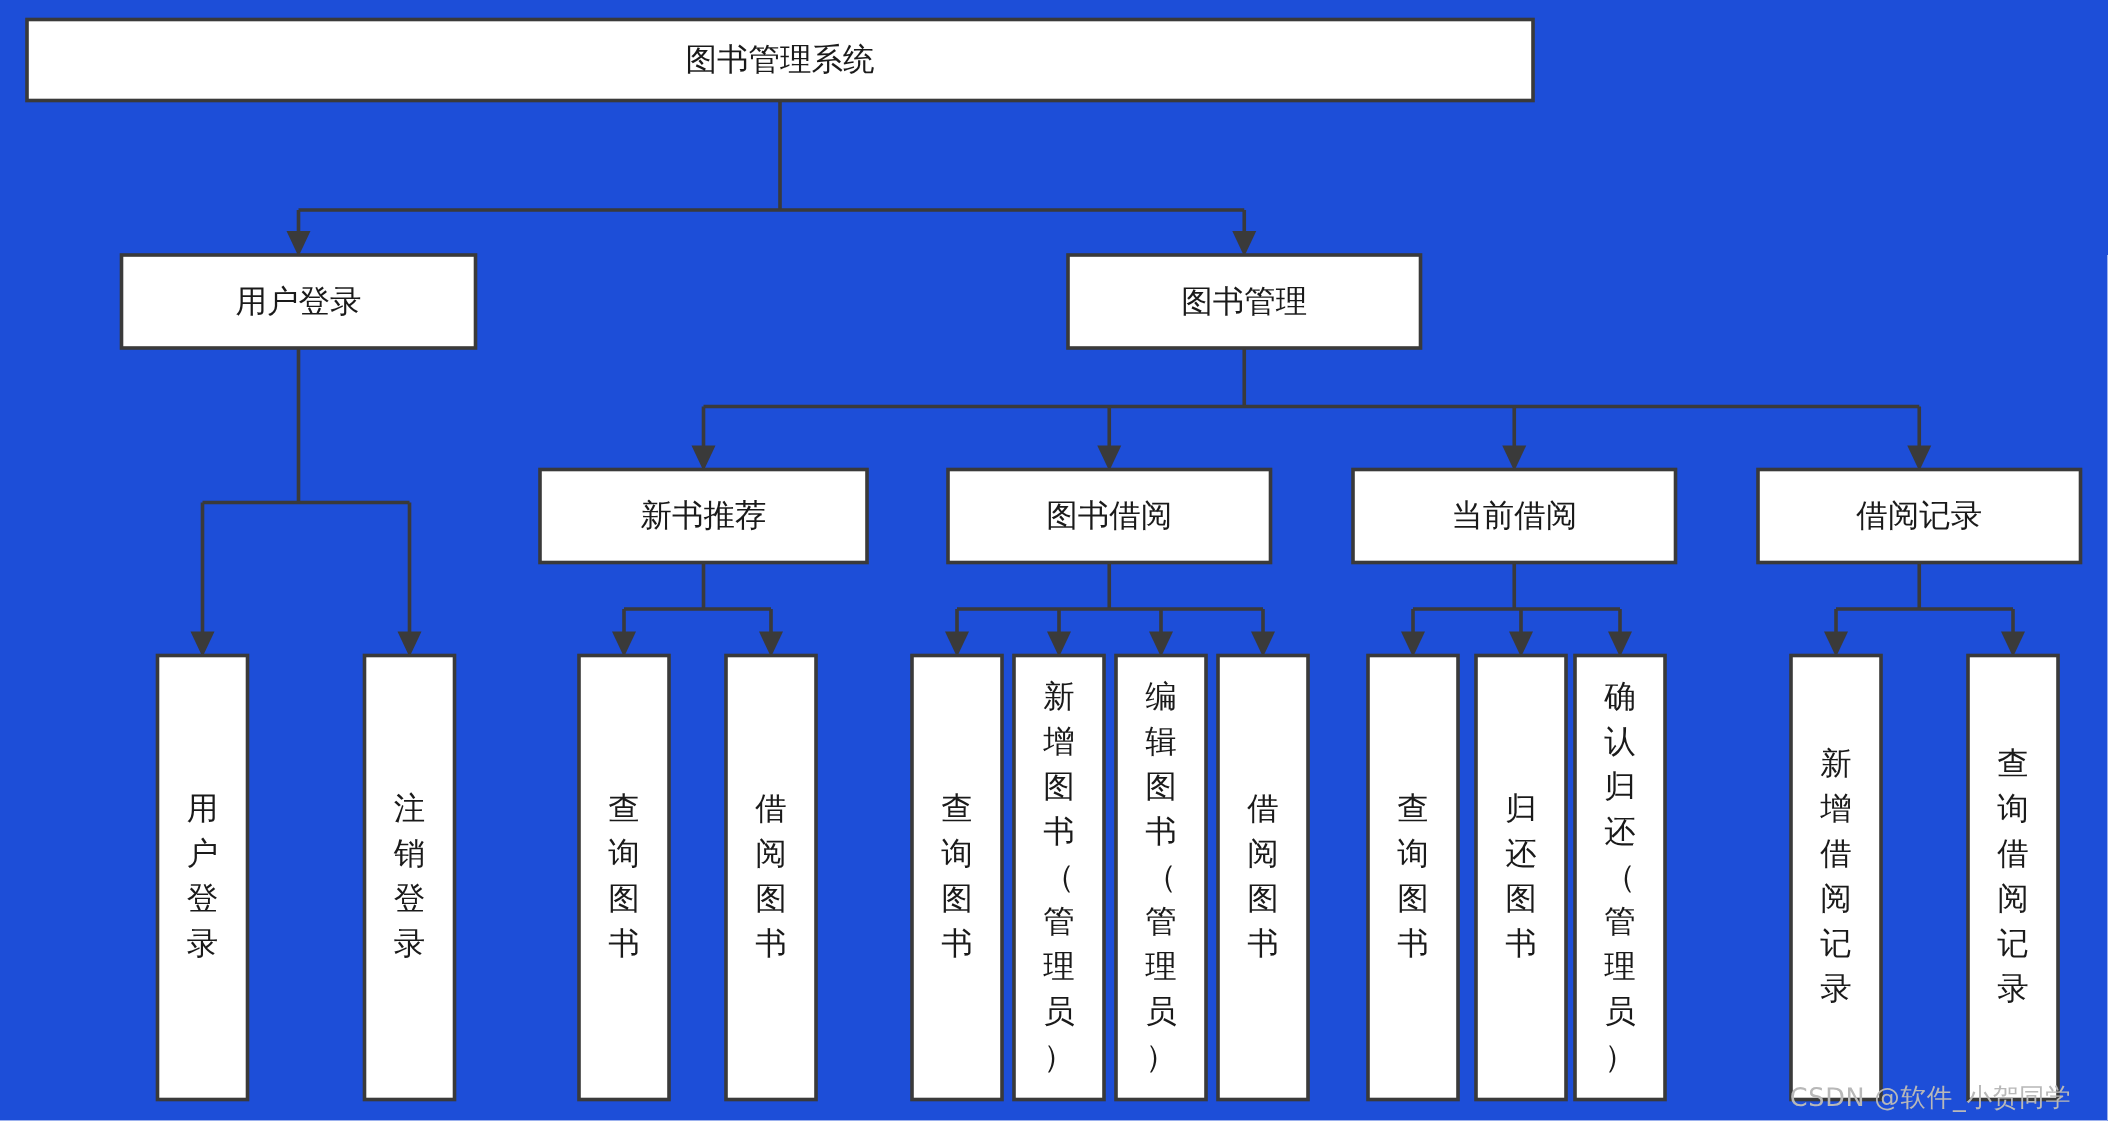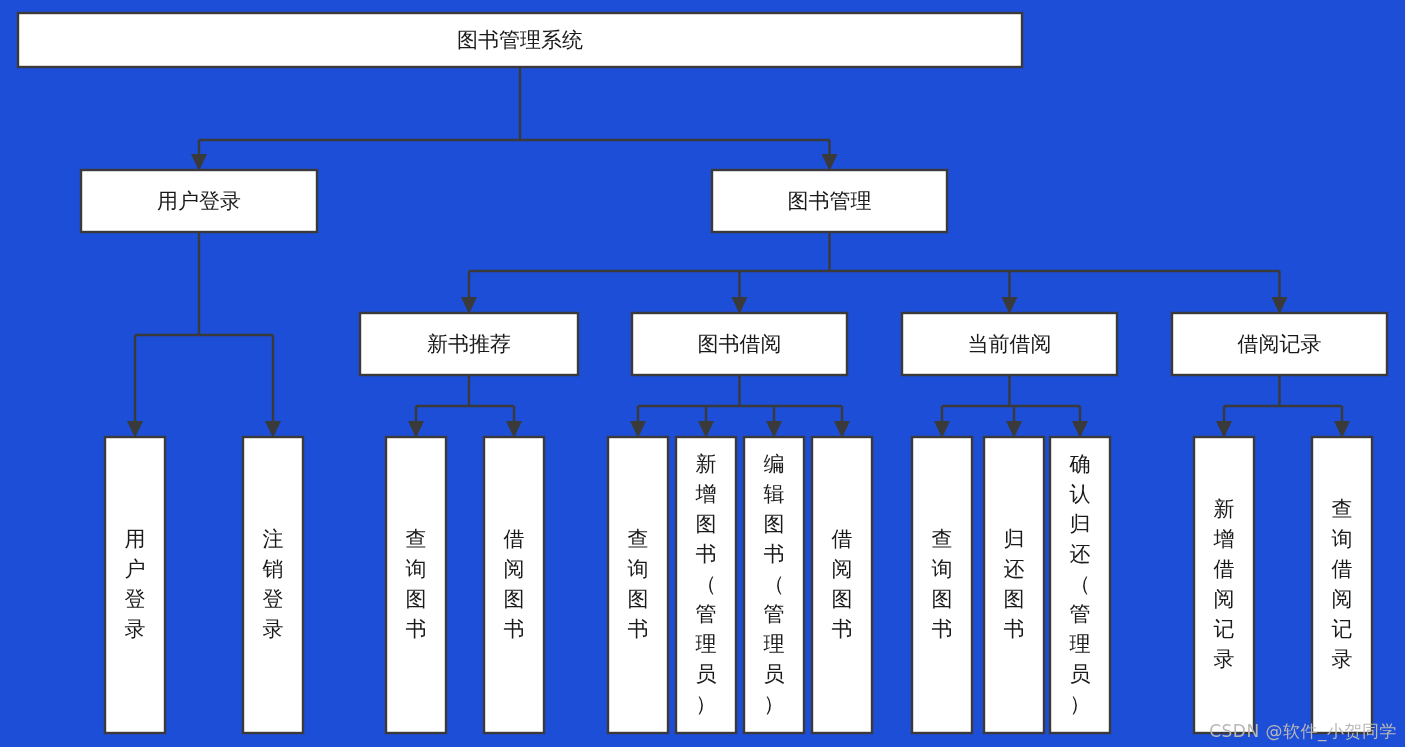--- a/index.html
+++ b/index.html
@@ -48,21 +48,21 @@
     dominant-baseline: middle;
   }
   .node-label-v {
     font-family: "DejaVu Sans", "Liberation Sans", sans-serif;
     font-size: 21px;
     fill: #1a1a1a;
     text-anchor: middle;
   }
   .watermark-text {
     position: absolute;
-    right: 8px;
+    right: 24px;
     bottom: 4px;
     font-family: "DejaVu Sans", "Liberation Sans", sans-serif;
     font-size: 17px;
     color: #b8b8b8;
     white-space: nowrap;
     letter-spacing: 0.5px;
     pointer-events: none;
   }
 </style>
 </head>

